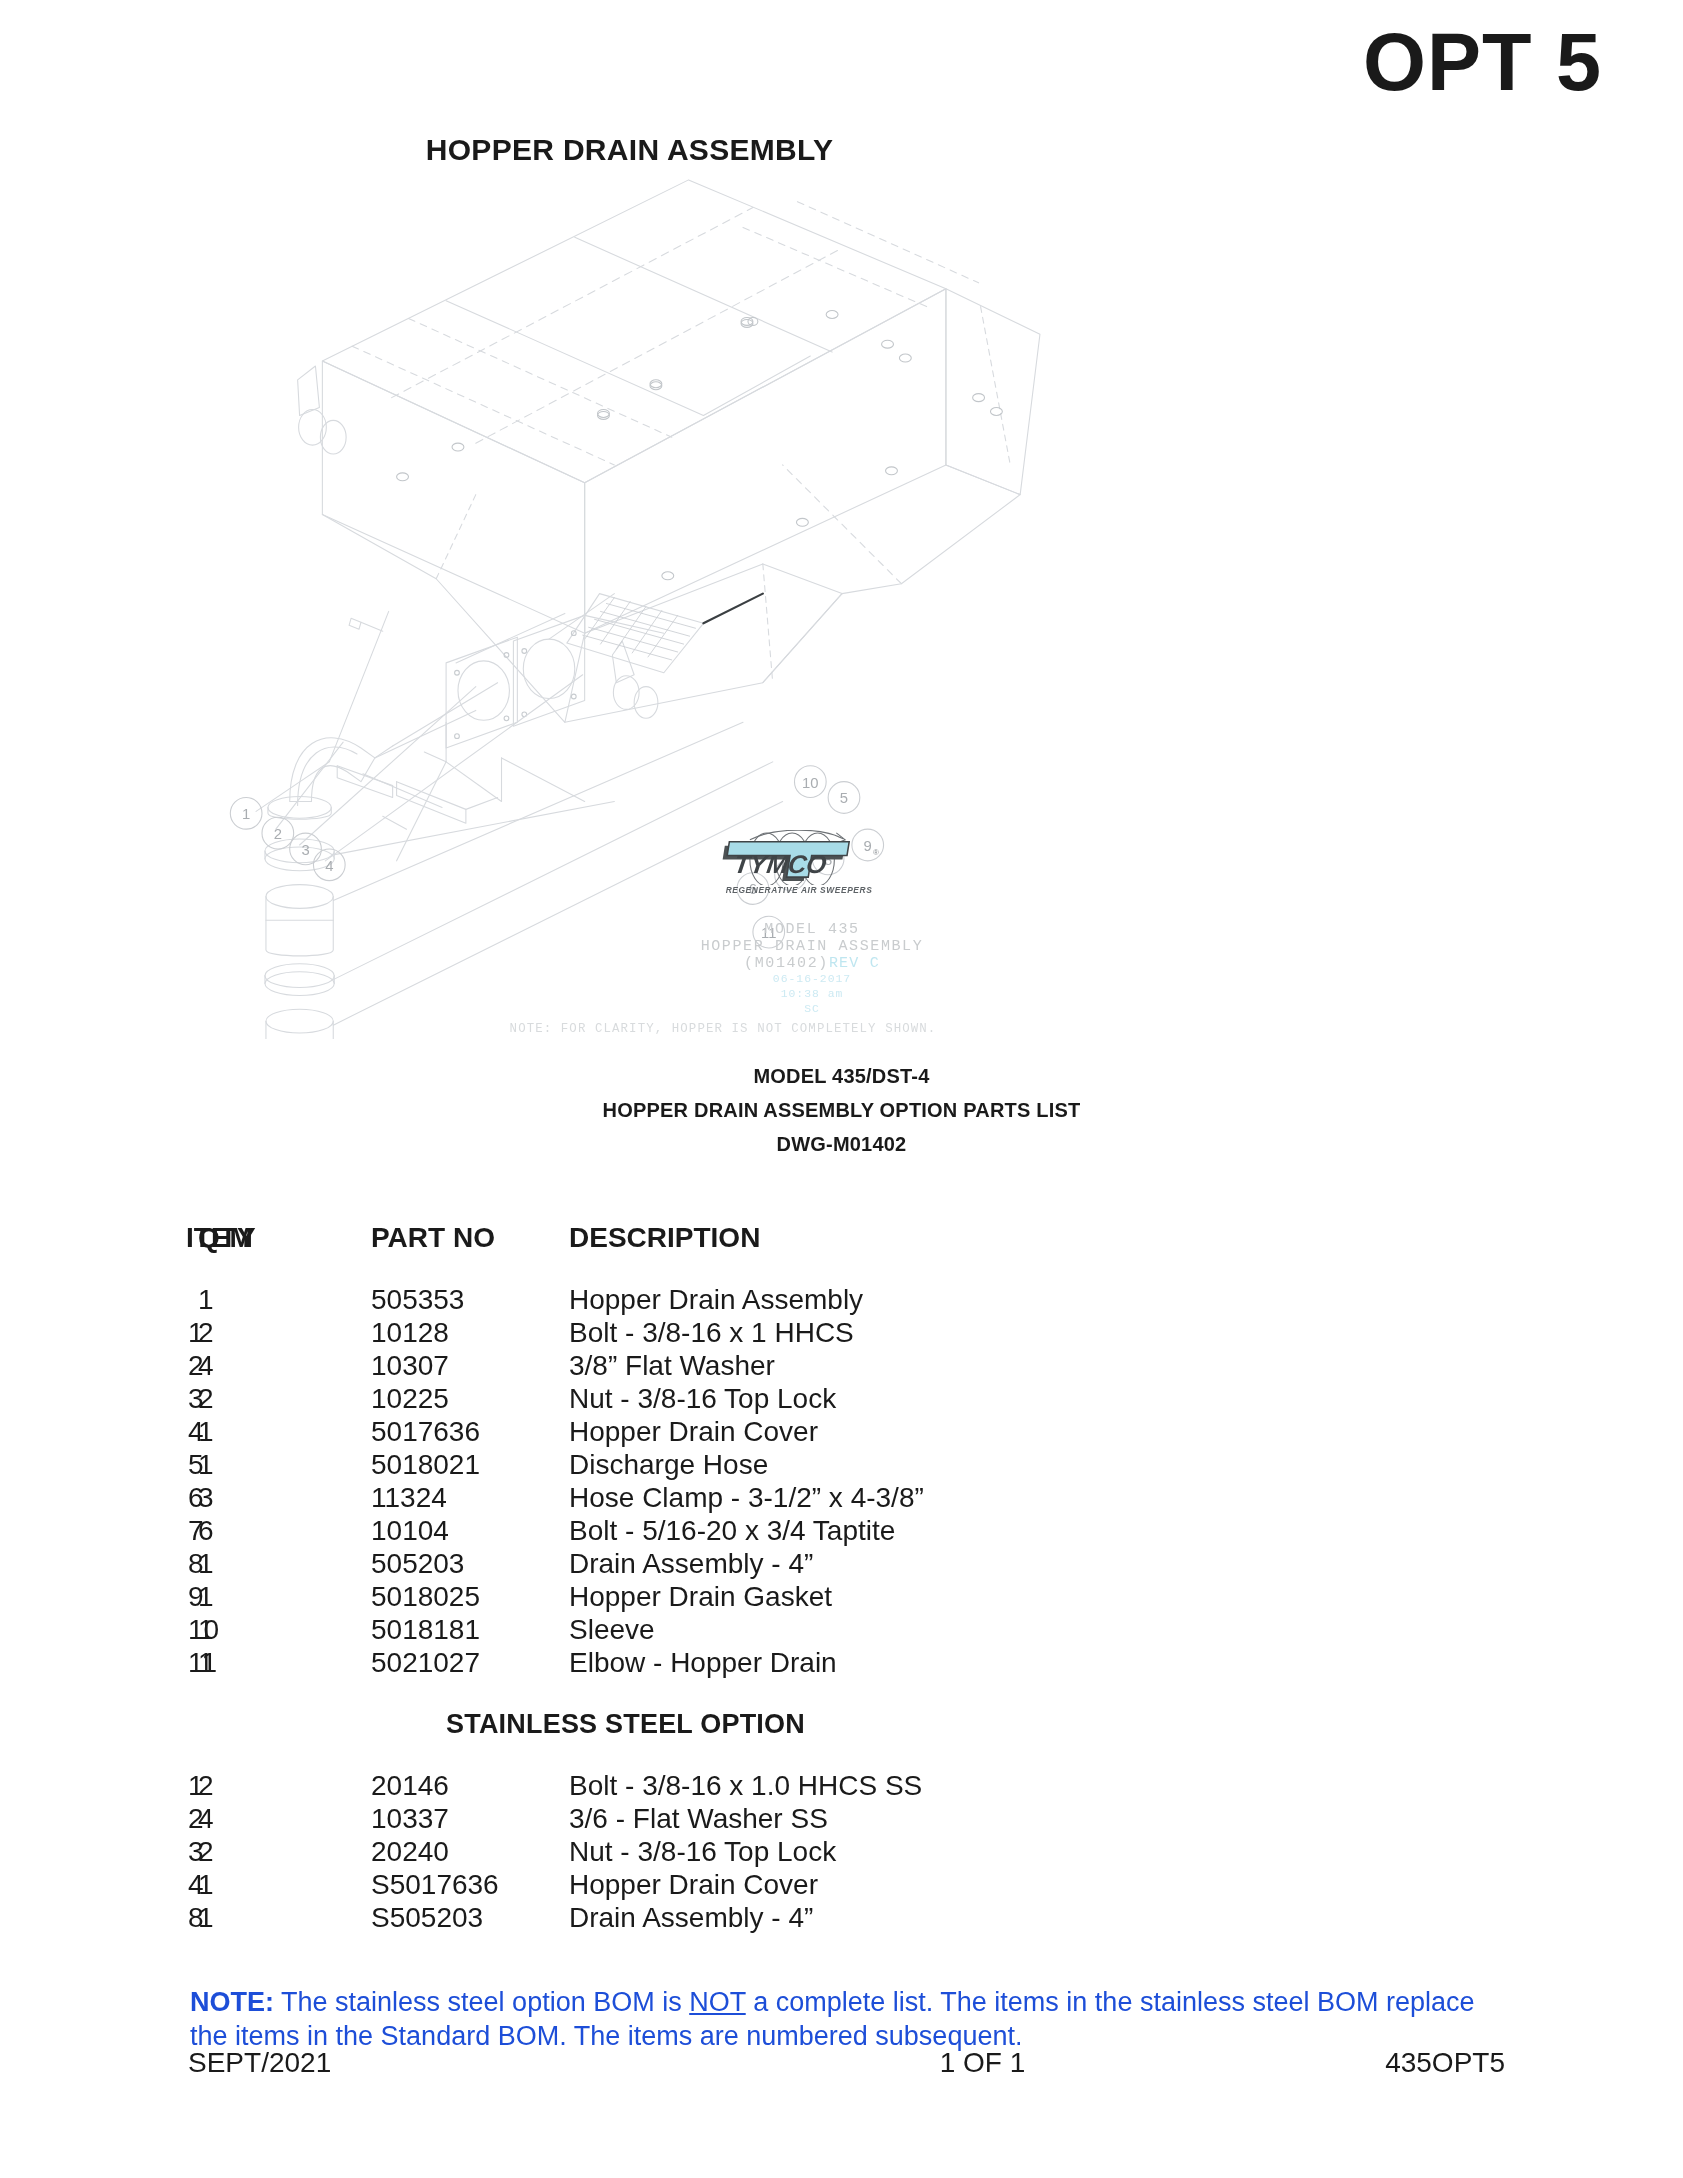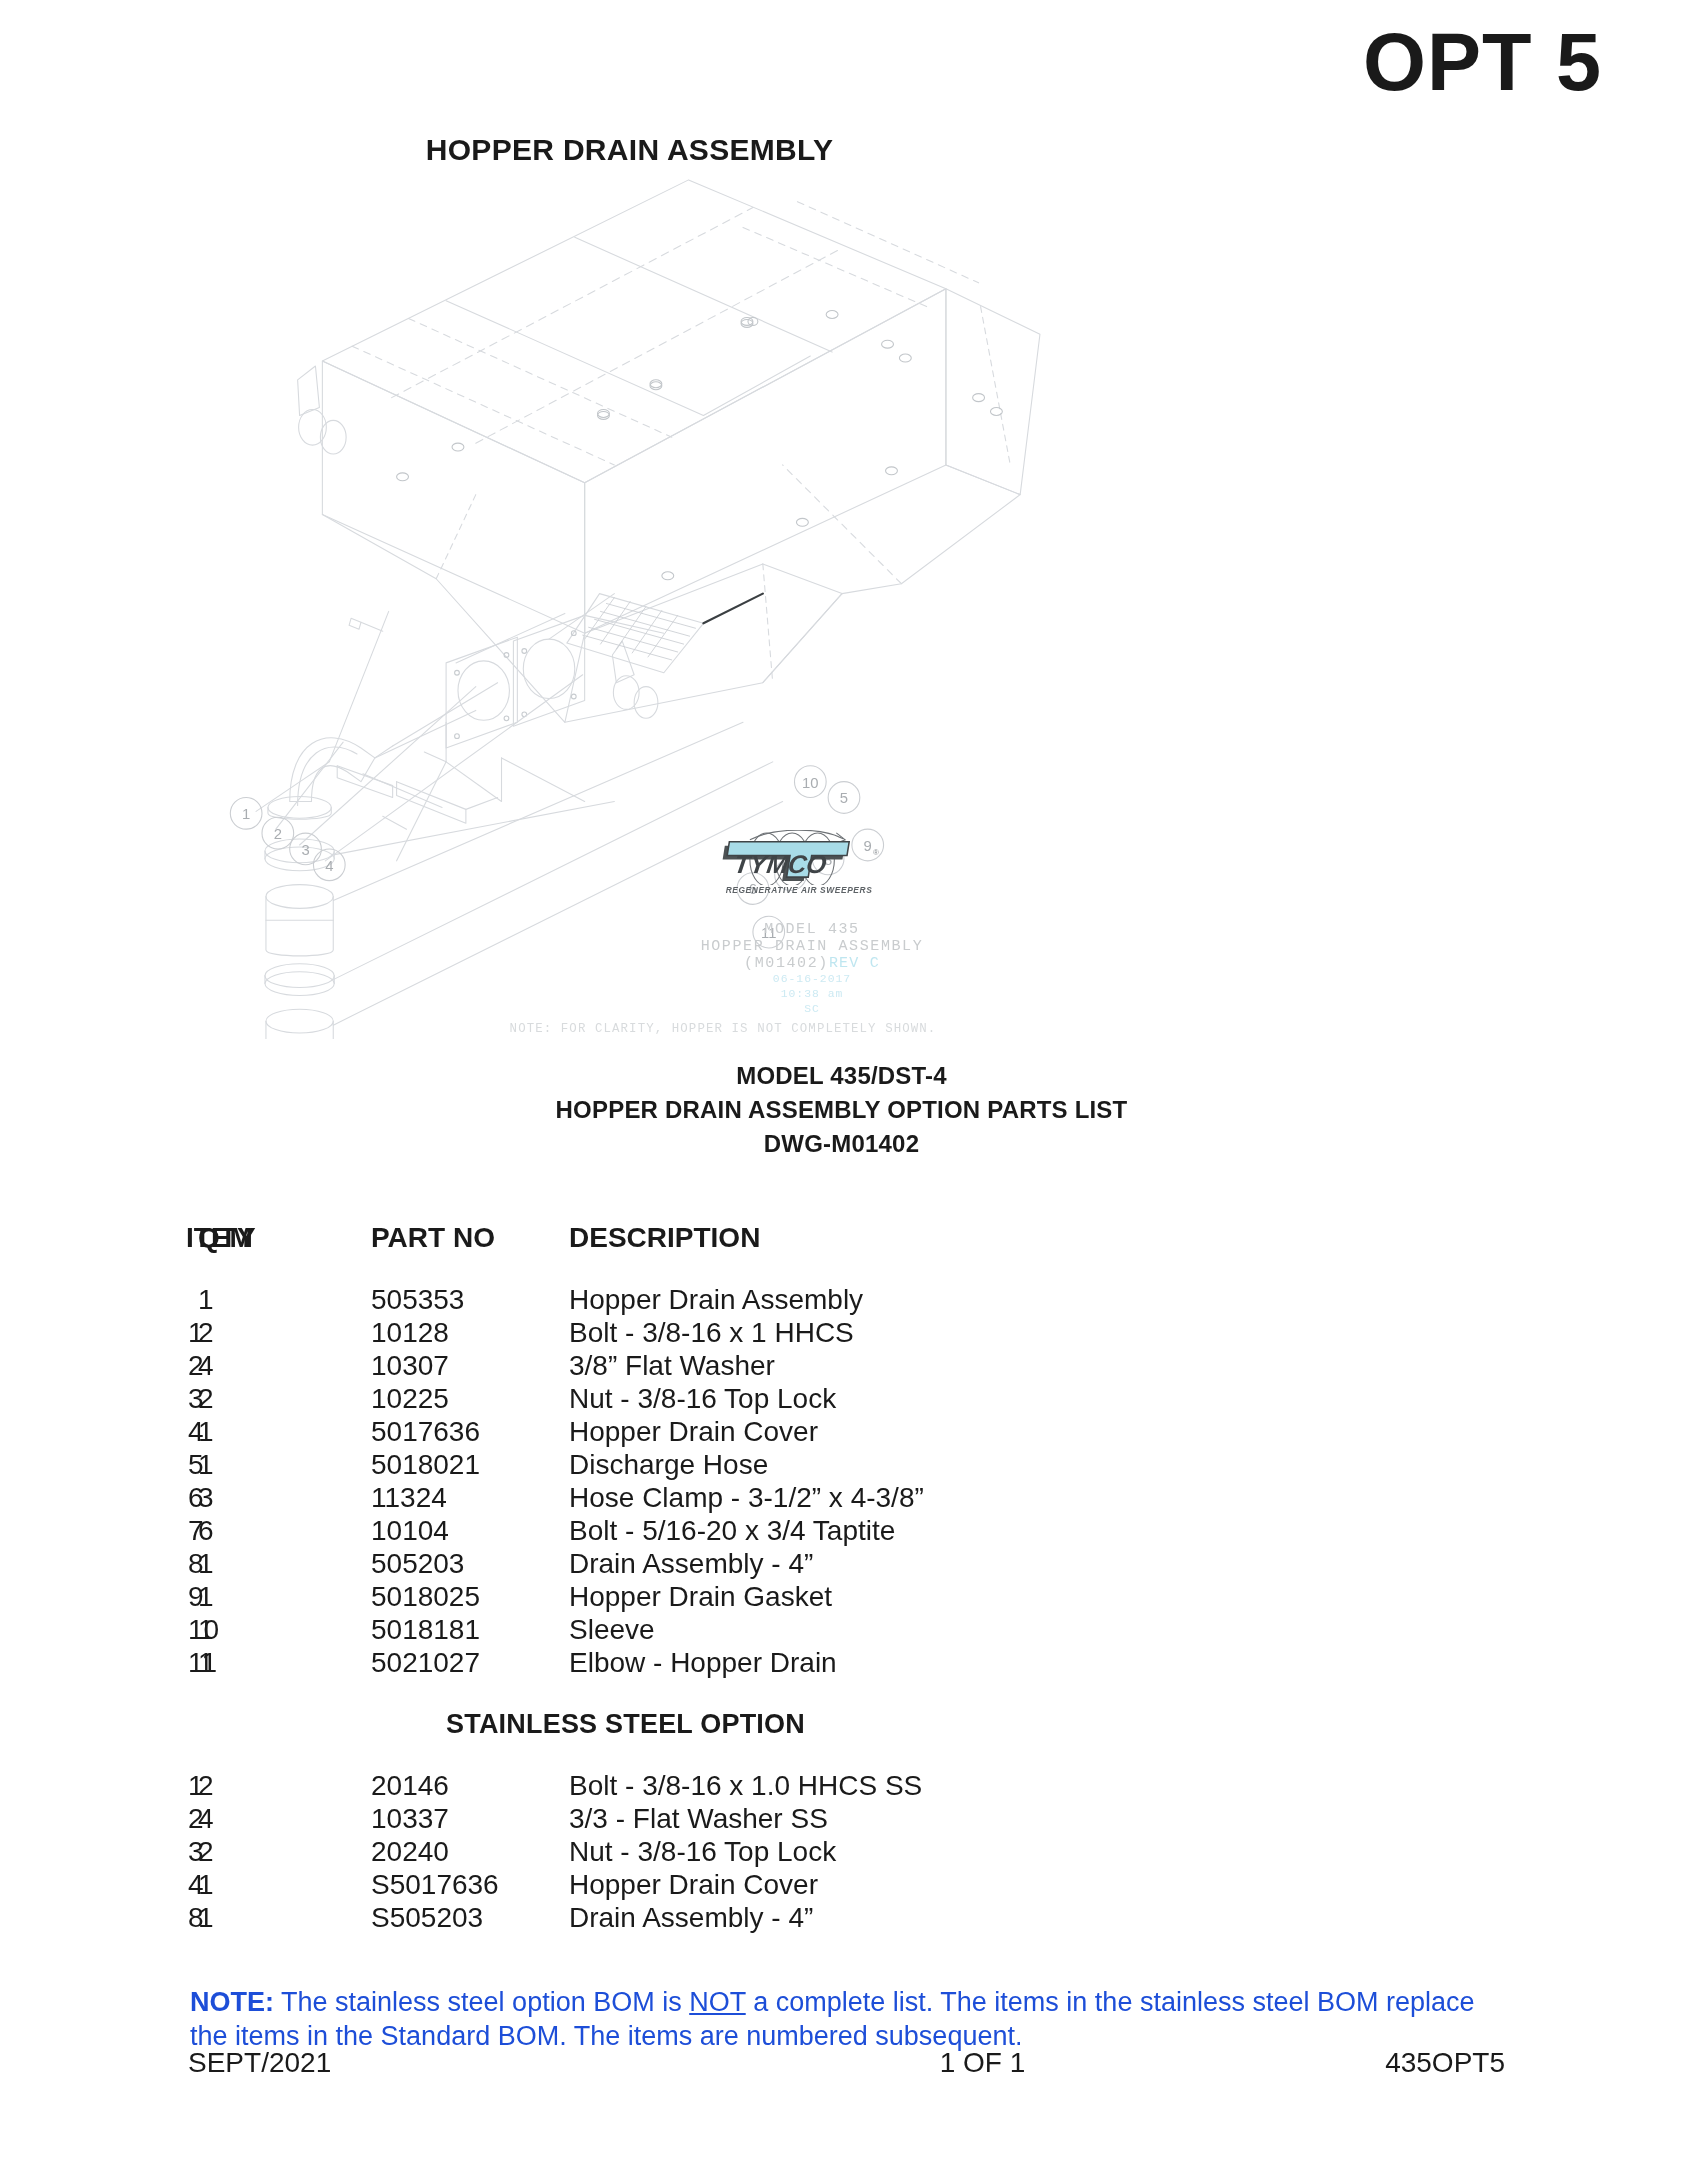--- a/index.html
+++ b/index.html
@@ -111,21 +111,21 @@
     color: #d8dbdd;
   }
 
   
   .doc-heading {
     position: absolute;
     top: 1059px;
     left: 0;
     width: 1683px;
     text-align: center;
-    font-size: 24px;
+    font-size: 20px;
     font-weight: bold;
     line-height: 34px;
     letter-spacing: 0.2px;
     color: #1a1a1a;
   }
 
   
   .parts-table {
     position: absolute;
     left: 0;
@@ -481,21 +481,21 @@
       <div class="row">
         <div class="c-item">1</div>
         <div class="c-qty">2</div>
         <div class="c-part">20146</div>
         <div class="c-desc">Bolt - 3/8-16 x 1.0 HHCS SS</div>
       </div>
       <div class="row">
         <div class="c-item">2</div>
         <div class="c-qty">4</div>
         <div class="c-part">10337</div>
-        <div class="c-desc">3/3 - Flat Washer SS</div>
+        <div class="c-desc">3/6 - Flat Washer SS</div>
       </div>
       <div class="row">
         <div class="c-item">3</div>
         <div class="c-qty">2</div>
         <div class="c-part">20240</div>
         <div class="c-desc">Nut - 3/8-16 Top Lock</div>
       </div>
       <div class="row">
         <div class="c-item">4</div>
         <div class="c-qty">1</div>

